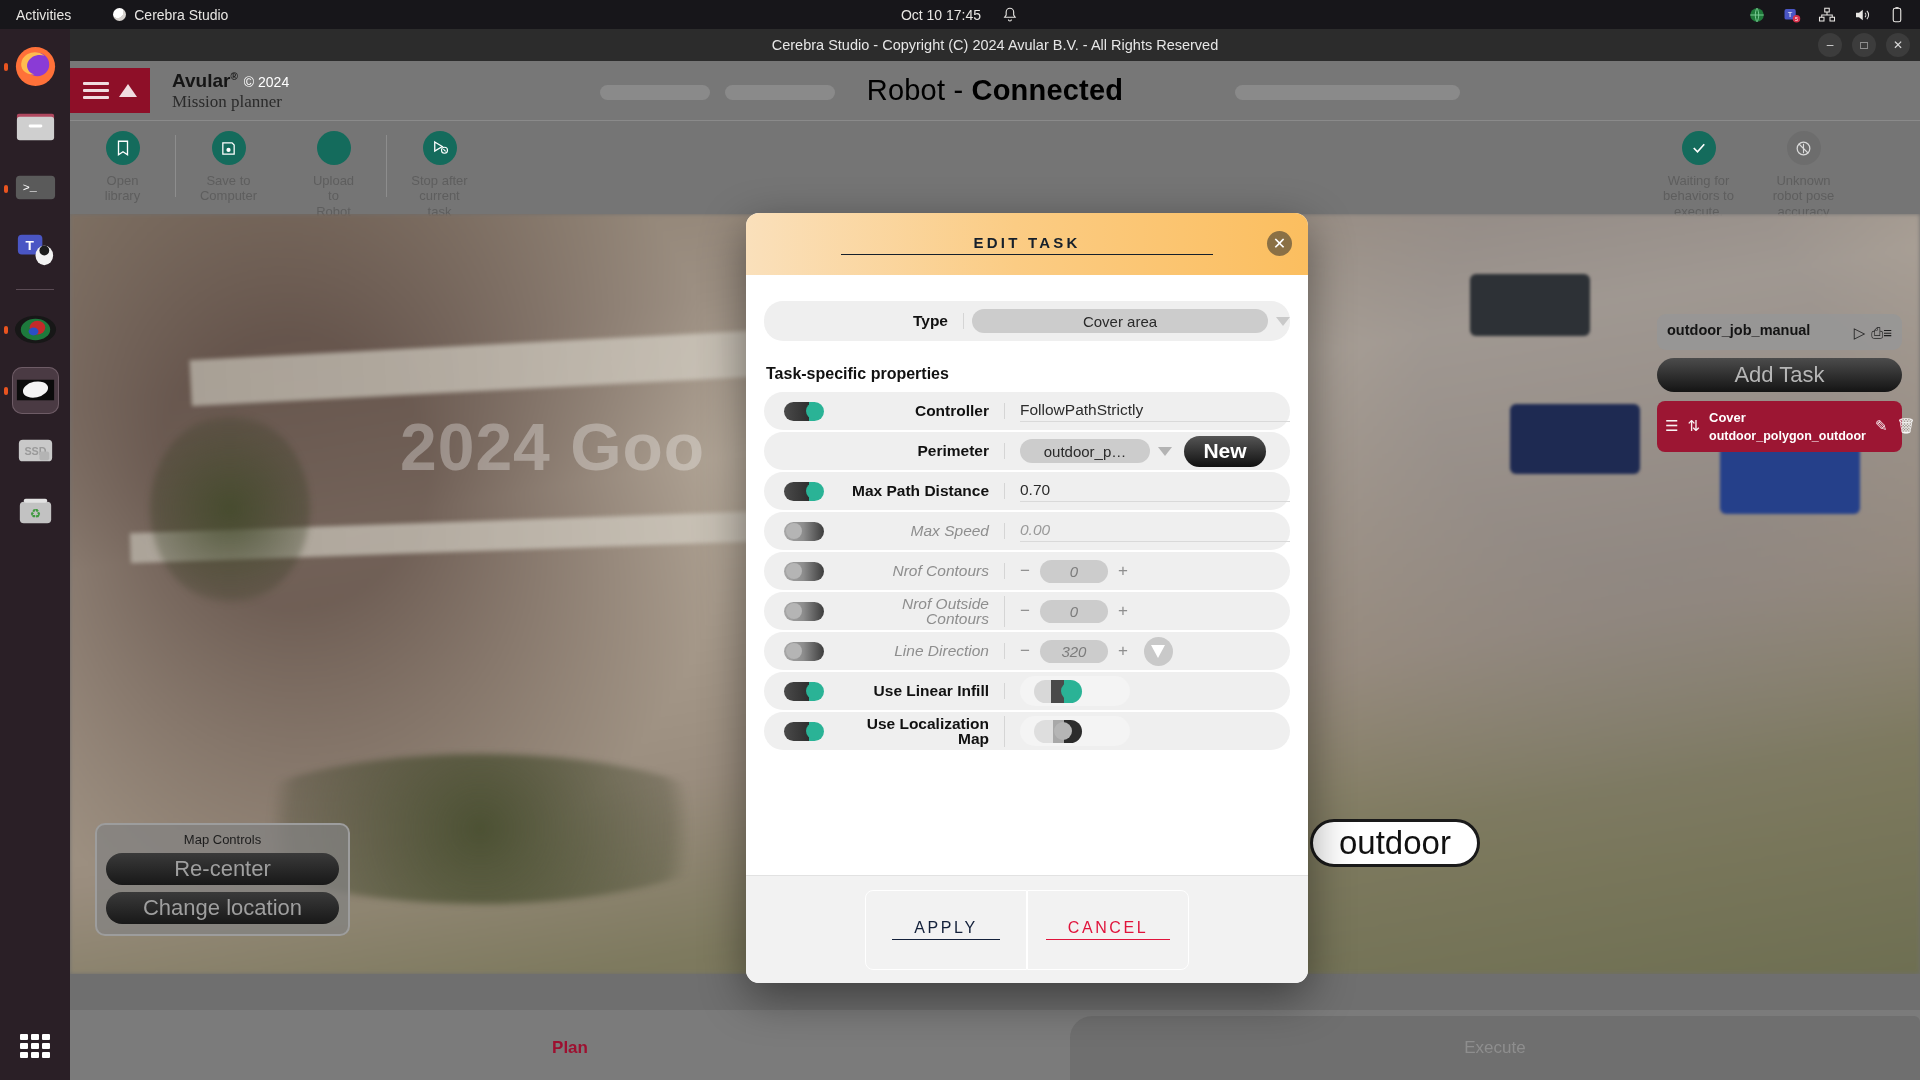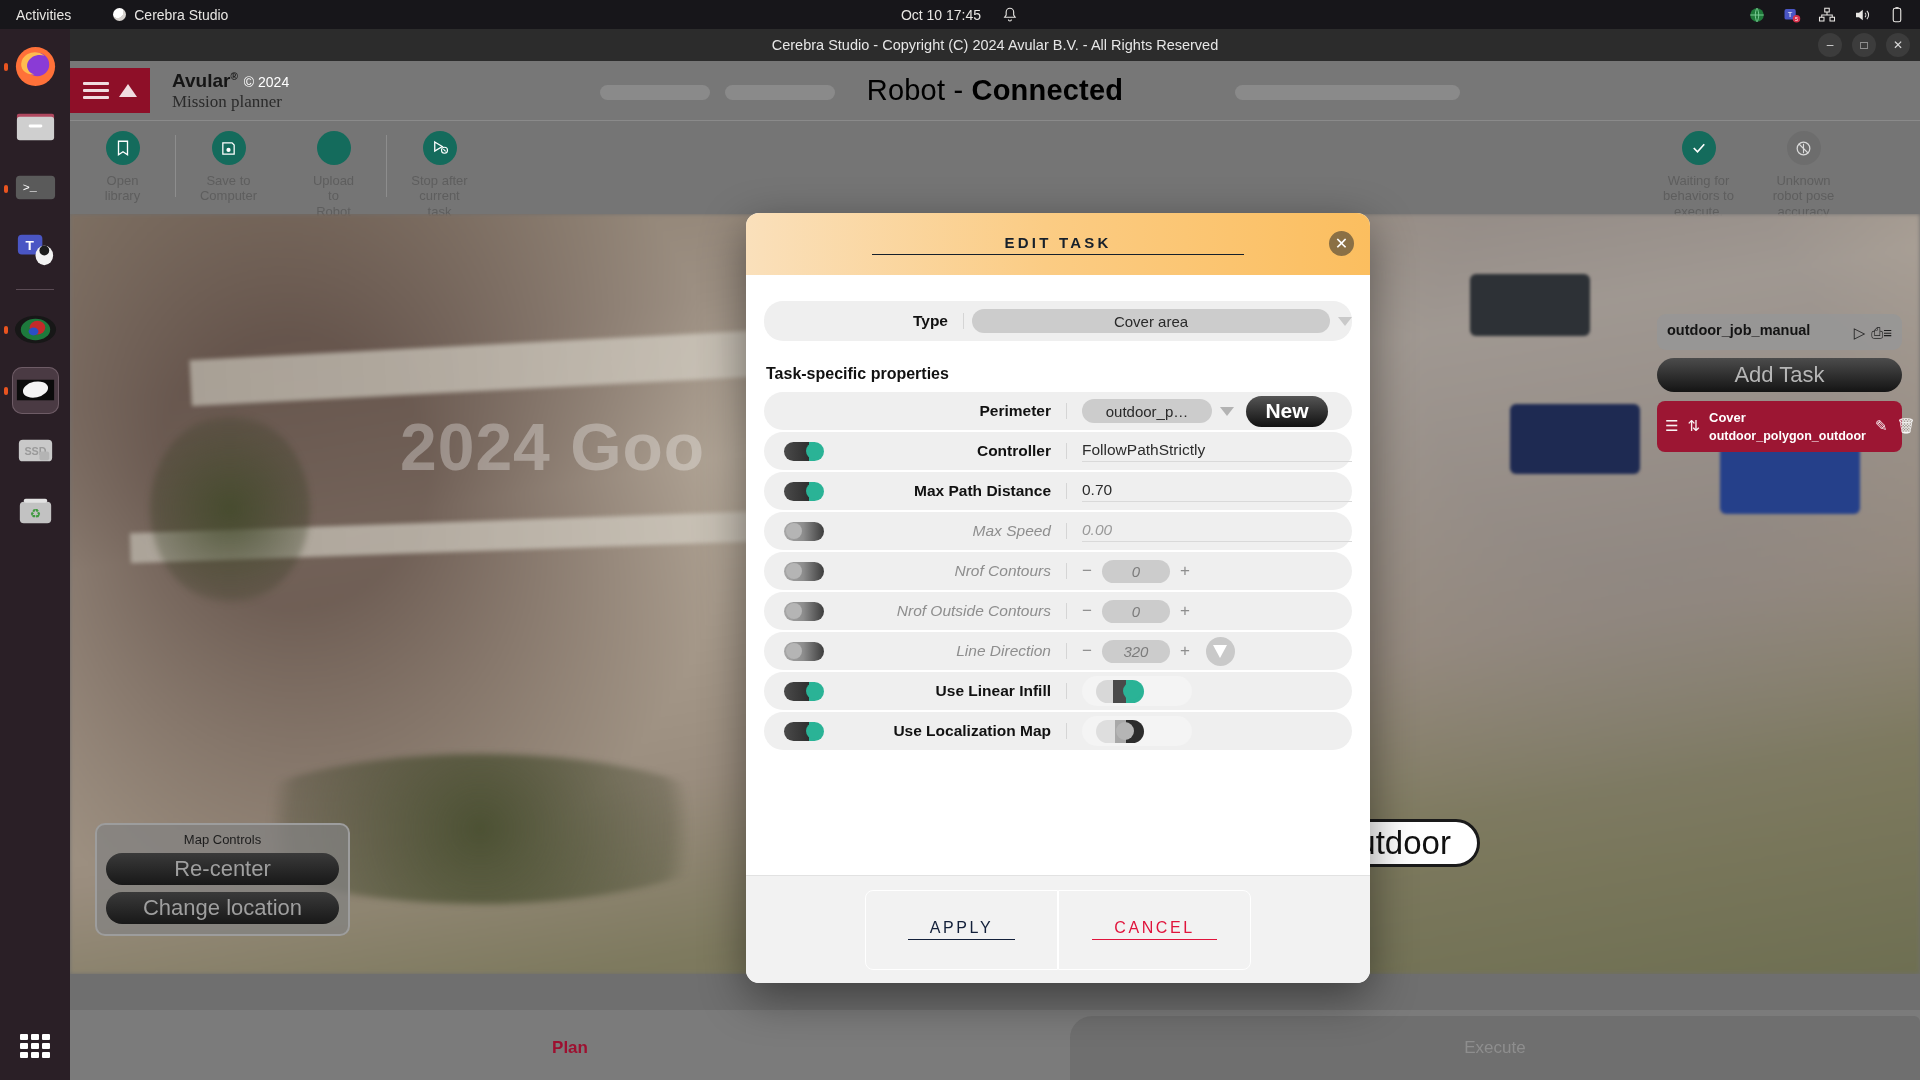--- a/index.html
+++ b/index.html
@@ -183,21 +183,21 @@
   #tab-exec {
     left:1000px; width:850px; background:#6f6f6f; color:#8e8e8e;
     border-top-left-radius:22px; border-top-right-radius:6px;
   }
 
   
   #scrim { position:absolute; inset:0; background:rgba(120,120,120,.0); z-index:30; }
 
   
   #modal {
-    position:absolute; left:676px; top:184px; width:624px; height:770px;
+    position:absolute; left:676px; top:184px; width:562px; height:770px;
     border-radius:13px; background:#f7f7f7; z-index:40;
     box-shadow:0 14px 46px rgba(0,0,0,.45); overflow:hidden;
     display:flex; flex-direction:column;
   }
   #modal-head {
     height:62px; position:relative; flex:0 0 62px;
     background:linear-gradient(90deg,#fae0bb 0%, #fbcc84 48%, #fbbe5f 100%);
     display:flex; align-items:center; justify-content:center;
   }
   #modal-title {
@@ -564,38 +564,38 @@
         <div class="lbl-cell">Type</div>
         <div class="val-cell">
           <div class="select wide">Cover area</div>
           <span class="caret-dn"></span>
         </div>
       </div>
 
       <div id="tsp">Task-specific properties</div>
 
       <div class="row">
-        <div class="toggle-cell"></div>
-        <div class="lbl-cell">Perimeter</div>
-        <div class="val-cell">
-          <div class="select small">outdoor_p…</div>
-          <span class="caret-dn dk"></span>
-          <div class="newbtn">New</div>
-        </div>
-      </div>
-
-      <div class="row">
         <div class="toggle-cell">
           <span class="tgl on">
               <i></i>
             </span>
         </div>
         <div class="lbl-cell">Controller</div>
         <div class="val-cell">
           <div class="textval">FollowPathStrictly</div>
+        </div>
+      </div>
+
+      <div class="row">
+        <div class="toggle-cell"></div>
+        <div class="lbl-cell">Perimeter</div>
+        <div class="val-cell">
+          <div class="select small">outdoor_p…</div>
+          <span class="caret-dn dk"></span>
+          <div class="newbtn">New</div>
         </div>
       </div>
 
       <div class="row">
         <div class="toggle-cell">
           <span class="tgl on">
               <i></i>
             </span>
         </div>
         <div class="lbl-cell">Max Path Distance</div>

